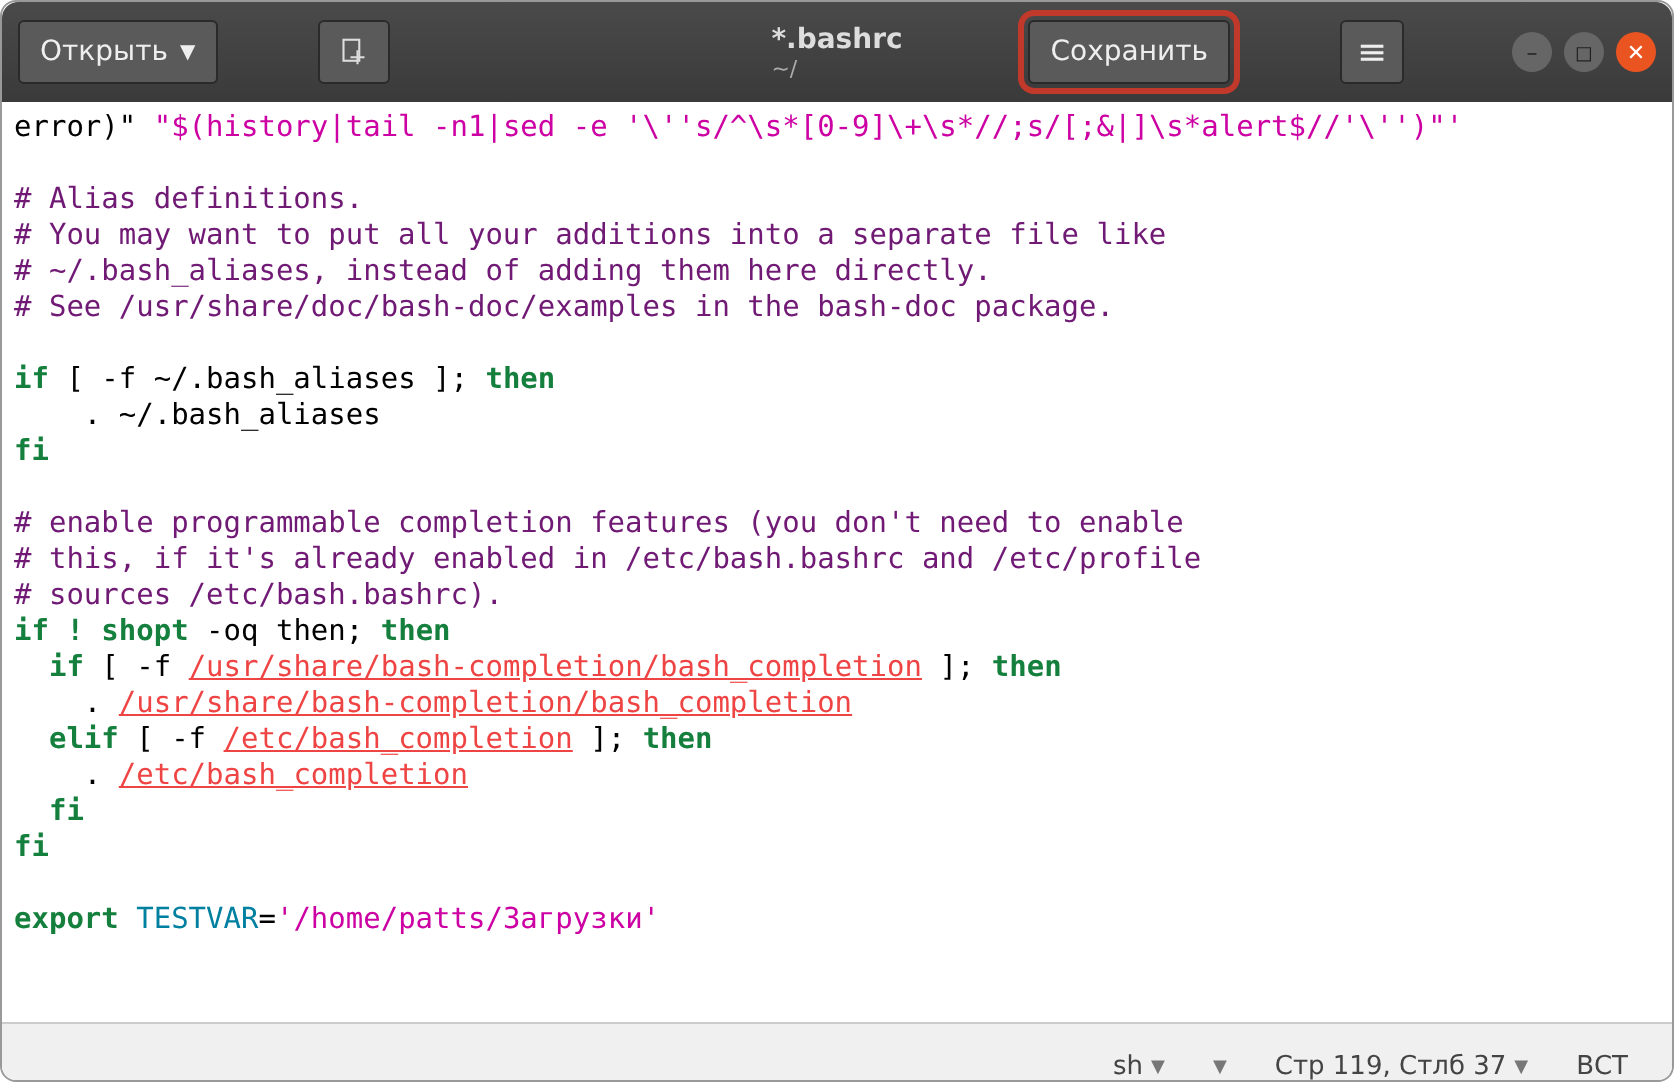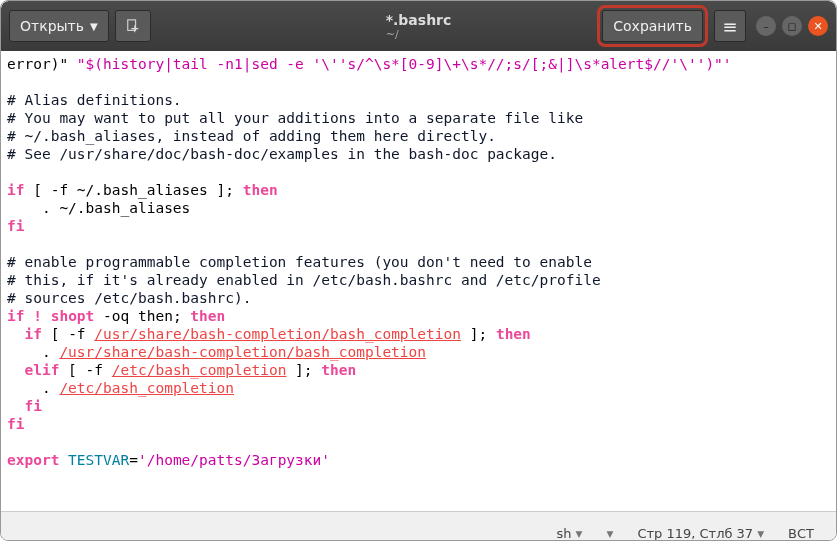--- a/index.html
+++ b/index.html
@@ -1,33 +1,33 @@
 <!DOCTYPE html>
 <html><head>
 <meta charset="utf-8">
 <style>
 * { margin: 0; padding: 0; box-sizing: border-box; }
 body { width: 837px; height: 541px; background: #fff; font-family: "DejaVu Sans", sans-serif; overflow: hidden; border: 1px solid #999; border-radius: 8px; }
-.headerbar { height: 50px; background: linear-gradient(#4a4a4a, #3a3a3a); display: flex; align-items: center; padding: 0 8px; border-radius: 8px 8px 0 0; position: relative; }
+.headerbar { height: 50px; background: linear-gradient(#4a4a4a, #3a3a3a); display: flex; align-items: center; padding: 0 8px; border-radius: 8px 8px 0 0; position: relative; gap: 44px; }
 .hbtn { background: #5a5a5a; border: 1px solid #2a2a2a; border-radius: 3px; color: #eee; height: 32px; display: flex; align-items: center; justify-content: center; font-size: 14px; cursor: pointer; padding: 0 10px; }
 .open-btn { margin-right: 6px; }
 .open-btn .chev { margin-left: 6px; font-size: 10px; }
 .save-highlight { border: 3px solid #c0392b; border-radius: 8px; padding: 2px; margin-left: auto; }
 .save-btn { background: #5a5a5a; }
 .title-block { position: absolute; left: 50%; transform: translateX(-50%); text-align: left; color: #ddd; }
 .title-main { font-size: 14px; font-weight: bold; }
 .title-sub { font-size: 11px; color: #aaa; }
 .hamburger { width: 32px; margin-left: 6px; font-size: 18px; }
 .winbtns { display: flex; gap: 6px; margin-left: 10px; }
 .winbtn { width: 20px; height: 20px; border-radius: 50%; background: #666; display: flex; align-items: center; justify-content: center; font-size: 11px; color: #222; cursor: pointer; }
 .winbtn.close { background: #e95420; color: #fff; }
 .editor { height: 460px; overflow: hidden; padding: 4px 6px; font-family: "DejaVu Sans Mono", monospace; font-size: 14.5px; line-height: 18px; white-space: pre; color: #000; }
 .c-str { color: #cc00a3; }
-.c-cmt { color: #0f172a; }
-.c-kw { color: #ec4899; font-weight: bold; }
+.c-cmt { color: #701a75; }
+.c-kw { color: #15803d; font-weight: bold; }
 .c-var { color: #0080a0; }
 .c-path { color: #ef4444; text-decoration: underline; }
 .statusbar { height: 44px; background: #f0f0f0; border-top: 1px solid #ccc; display: flex; align-items: center; font-size: 13px; color: #444; padding: 0 10px; }
 .sb-sep { flex: 1; }
 .sb-item { padding: 0 12px; display: flex; align-items: center; gap: 4px; }
 .sb-chev { font-size: 9px; color: #777; }
 </style>
 </head>
 <body>
 

